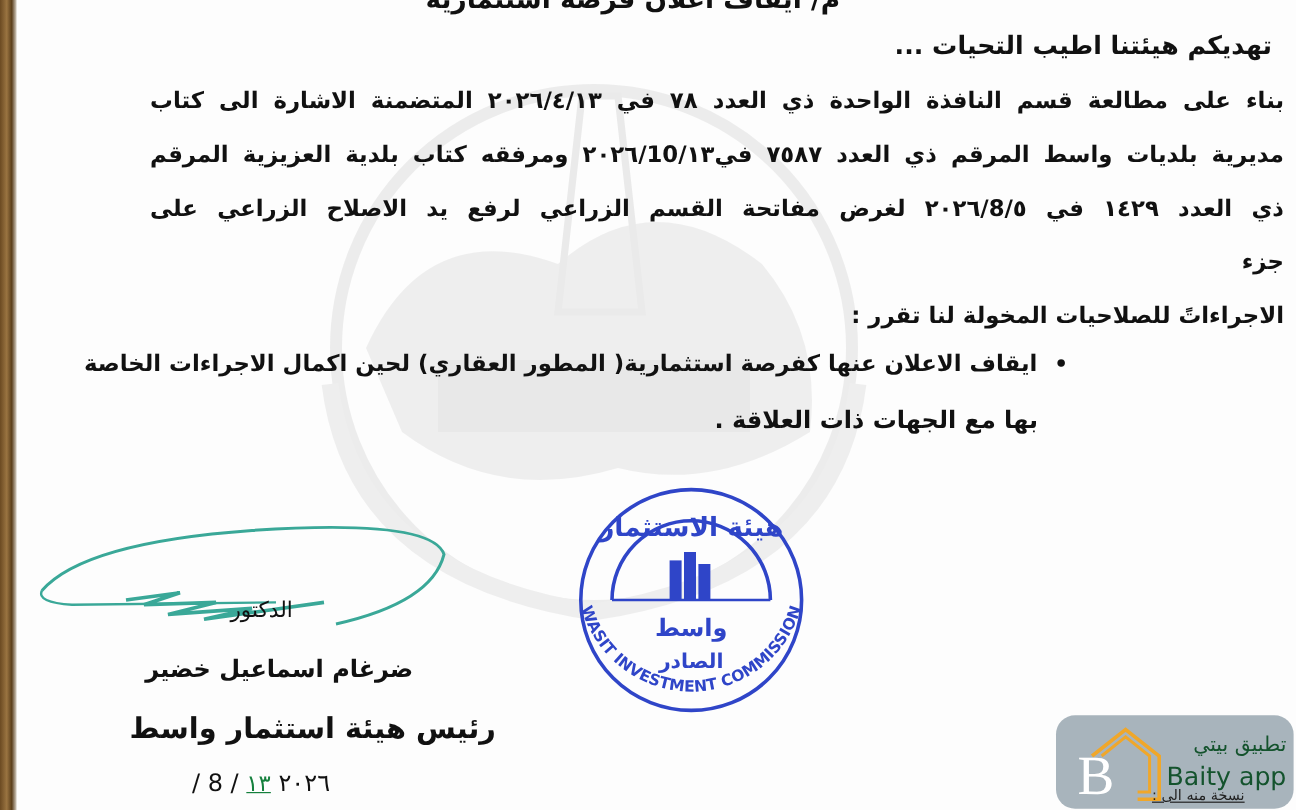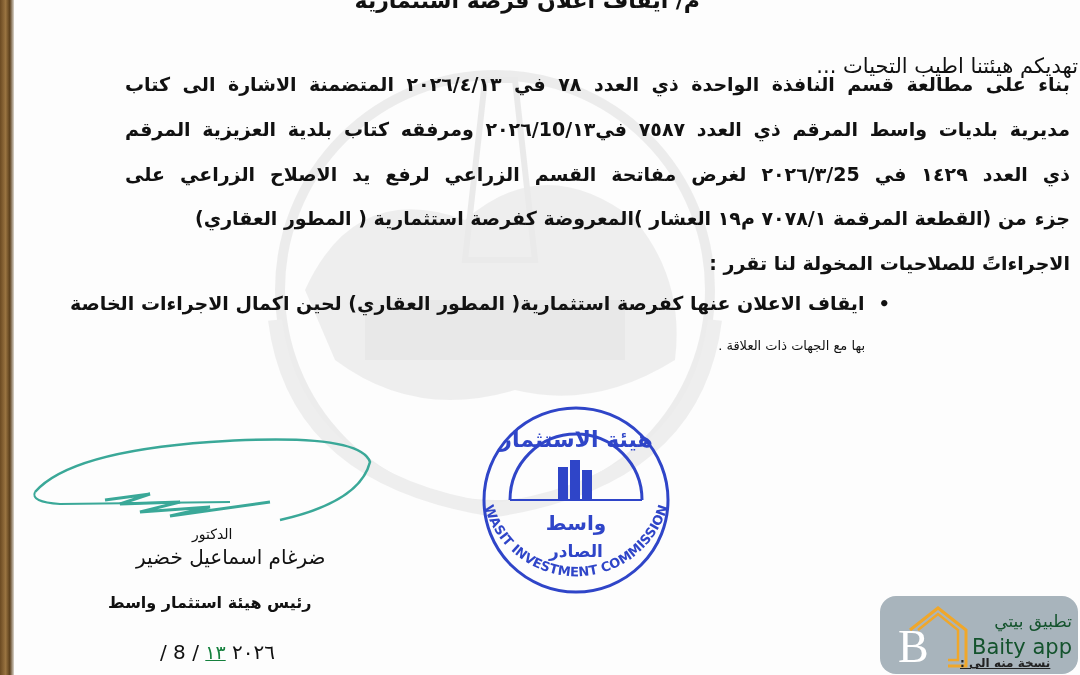--- a/index.html
+++ b/index.html
@@ -20,54 +20,54 @@
   .watermark {
     position: absolute; left: 215px; top: 60px; width: 560px; height: 460px;
     opacity: 0.12;
   }
   .rtl { direction: rtl; unicode-bidi: embed; }
   .subject {
     position: absolute; right: 380px; top: -12px;
     font-size: 22px; font-weight: bold; white-space: nowrap;
   }
   .greeting {
-    position: absolute; right: 2px; top: 26px;
-    font-size: 21px; font-weight: normal; white-space: nowrap; margin-top: 28px;
+    position: absolute; right: 20px; top: 26px;
+    font-size: 21px; font-weight: bold; white-space: nowrap;
   }
   .body-line {
     position: absolute; right: 10px;
     font-size: 19px; font-weight: bold; white-space: nowrap;
     width: 945px; text-align: justify; text-align-last: justify;
   }
   .body-line.short { text-align-last: right; }
   .u { }
   .bullet-row {
     position: absolute; right: 190px; top: 292px;
     font-size: 19px; font-weight: bold; white-space: nowrap;
     display: flex; align-items: center; gap: 14px;
   }
   .bullet-dot { font-size: 18px; }
   .bullet-cont {
     position: absolute; right: 215px; top: 338px;
-    font-size: 13px; font-weight: normal; white-space: nowrap;
+    font-size: 20px; font-weight: bold; white-space: nowrap;
   }
   .signature {
     position: absolute; left: 30px; top: 432px; width: 350px; height: 90px;
   }
   .sig-title {
-    position: absolute; left: 192px; top: 526px;
-    font-size: 14px; white-space: nowrap;
+    position: absolute; left: 192px; top: 498px;
+    font-size: 18px; white-space: nowrap;
   }
   .sig-name {
-    position: absolute; left: 136px; top: 545px;
-    font-size: 20px; font-weight: normal; white-space: nowrap;
+    position: absolute; left: 121px; top: 545px;
+    font-size: 20px; font-weight: bold; white-space: nowrap;
   }
   .sig-role {
     position: absolute; left: 108px; top: 593px;
-    font-size: 16px; font-weight: bold; white-space: nowrap;
+    font-size: 24px; font-weight: bold; white-space: nowrap;
   }
   .sig-date {
     position: absolute; left: 160px; top: 640px;
     font-size: 20px; white-space: nowrap; letter-spacing: 6px;
   }
   .sig-date .hand { color: #15803d; font-size: 19px; text-decoration: underline; }
   .stamp {
     position: absolute; left: 460px; top: 405px; width: 230px; height: 200px;
   }
   .baity-badge {
@@ -76,21 +76,21 @@
     display: flex; align-items: center;
   }
   .baity-logo { width: 80px; height: 70px; margin-left: 12px; position: relative; }
   .baity-text {
     color: #14532d; display: flex; flex-direction: column; align-items: flex-end;
   }
   .baity-ar { font-size: 17px; }
   .baity-en { font-size: 21px; margin-top: 4px; }
   .copy-note {
     position: absolute; left: 960px; top: 656px; font-size: 12px; color: #222;
-    white-space: nowrap; text-decoration: underline; font-weight: bold;
+    white-space: nowrap; text-decoration: underline;
   }
 </style>
 </head>
 <body>
 
 <div class="left-edge"></div>
 <div class="paper"></div>
 
 <svg class="watermark" viewBox="0 0 560 460">
   <circle cx="280" cy="230" r="215" fill="none" stroke="#7a7a7a" stroke-width="10"></circle>
@@ -98,24 +98,23 @@
   <path d="M270 20 L300 20 L320 200 L250 200 Z" fill="none" stroke="#666" stroke-width="6"></path>
   <rect x="150" y="240" width="260" height="60" fill="#555"></rect>
   <path d="M60 260 Q80 420 280 450 Q480 420 500 260" fill="none" stroke="#888" stroke-width="14"></path>
 </svg>
 
 <div class="subject rtl">م/ ايقاف اعلان فرصة استثمارية</div>
 <div class="greeting rtl">تهديكم هيئتنا اطيب التحيات ...</div>
 
 <div class="body-line rtl" style="top:73px">بناء على مطالعة قسم النافذة الواحدة ذي العدد ٧٨ في ٢٠٢٦/٤/١٣ المتضمنة الاشارة الى كتاب</div>
 <div class="body-line rtl" style="top:118px">مديرية بلديات واسط المرقم ذي العدد ٧٥٨٧ في٢٠٢٦/10/١٣ ومرفقه كتاب بلدية العزيزية المرقم</div>
-<div class="body-line rtl" style="top:163px">ذي العدد ١٤٢٩ في ٢٠٢٦/٣/25 لغرض مفاتحة القسم الزراعي لرفع يد الاصلاح الزراعي على</div>
+<div class="body-line rtl" style="top:163px">ذي العدد ١٤٢٩ في ٢٠٢٦/8/٥ لغرض مفاتحة القسم الزراعي لرفع يد الاصلاح الزراعي على</div>
 <div class="body-line rtl" style="top:207px; display:flex; flex-direction:row; gap:8px; text-align-last:auto;">
   <span class="u">جزء</span>
-  <span>من (القطعة المرقمة ٧٠٧٨/١ م١٩ العشار )المعروضة كفرصة استثمارية ( المطور العقاري)</span>
 </div>
 <div class="body-line short rtl" style="top:252px">الاجراءاتً للصلاحيات المخولة لنا تقرر :</div>
 
 <div class="bullet-row rtl">
   <span class="bullet-dot">•</span>
   <span>ايقاف الاعلان عنها كفرصة استثمارية( المطور العقاري)  لحين اكمال الاجراءات الخاصة</span>
 </div>
 <div class="bullet-cont rtl">بها مع الجهات ذات العلاقة .</div>
 
 <svg class="signature" viewBox="0 0 350 90">

